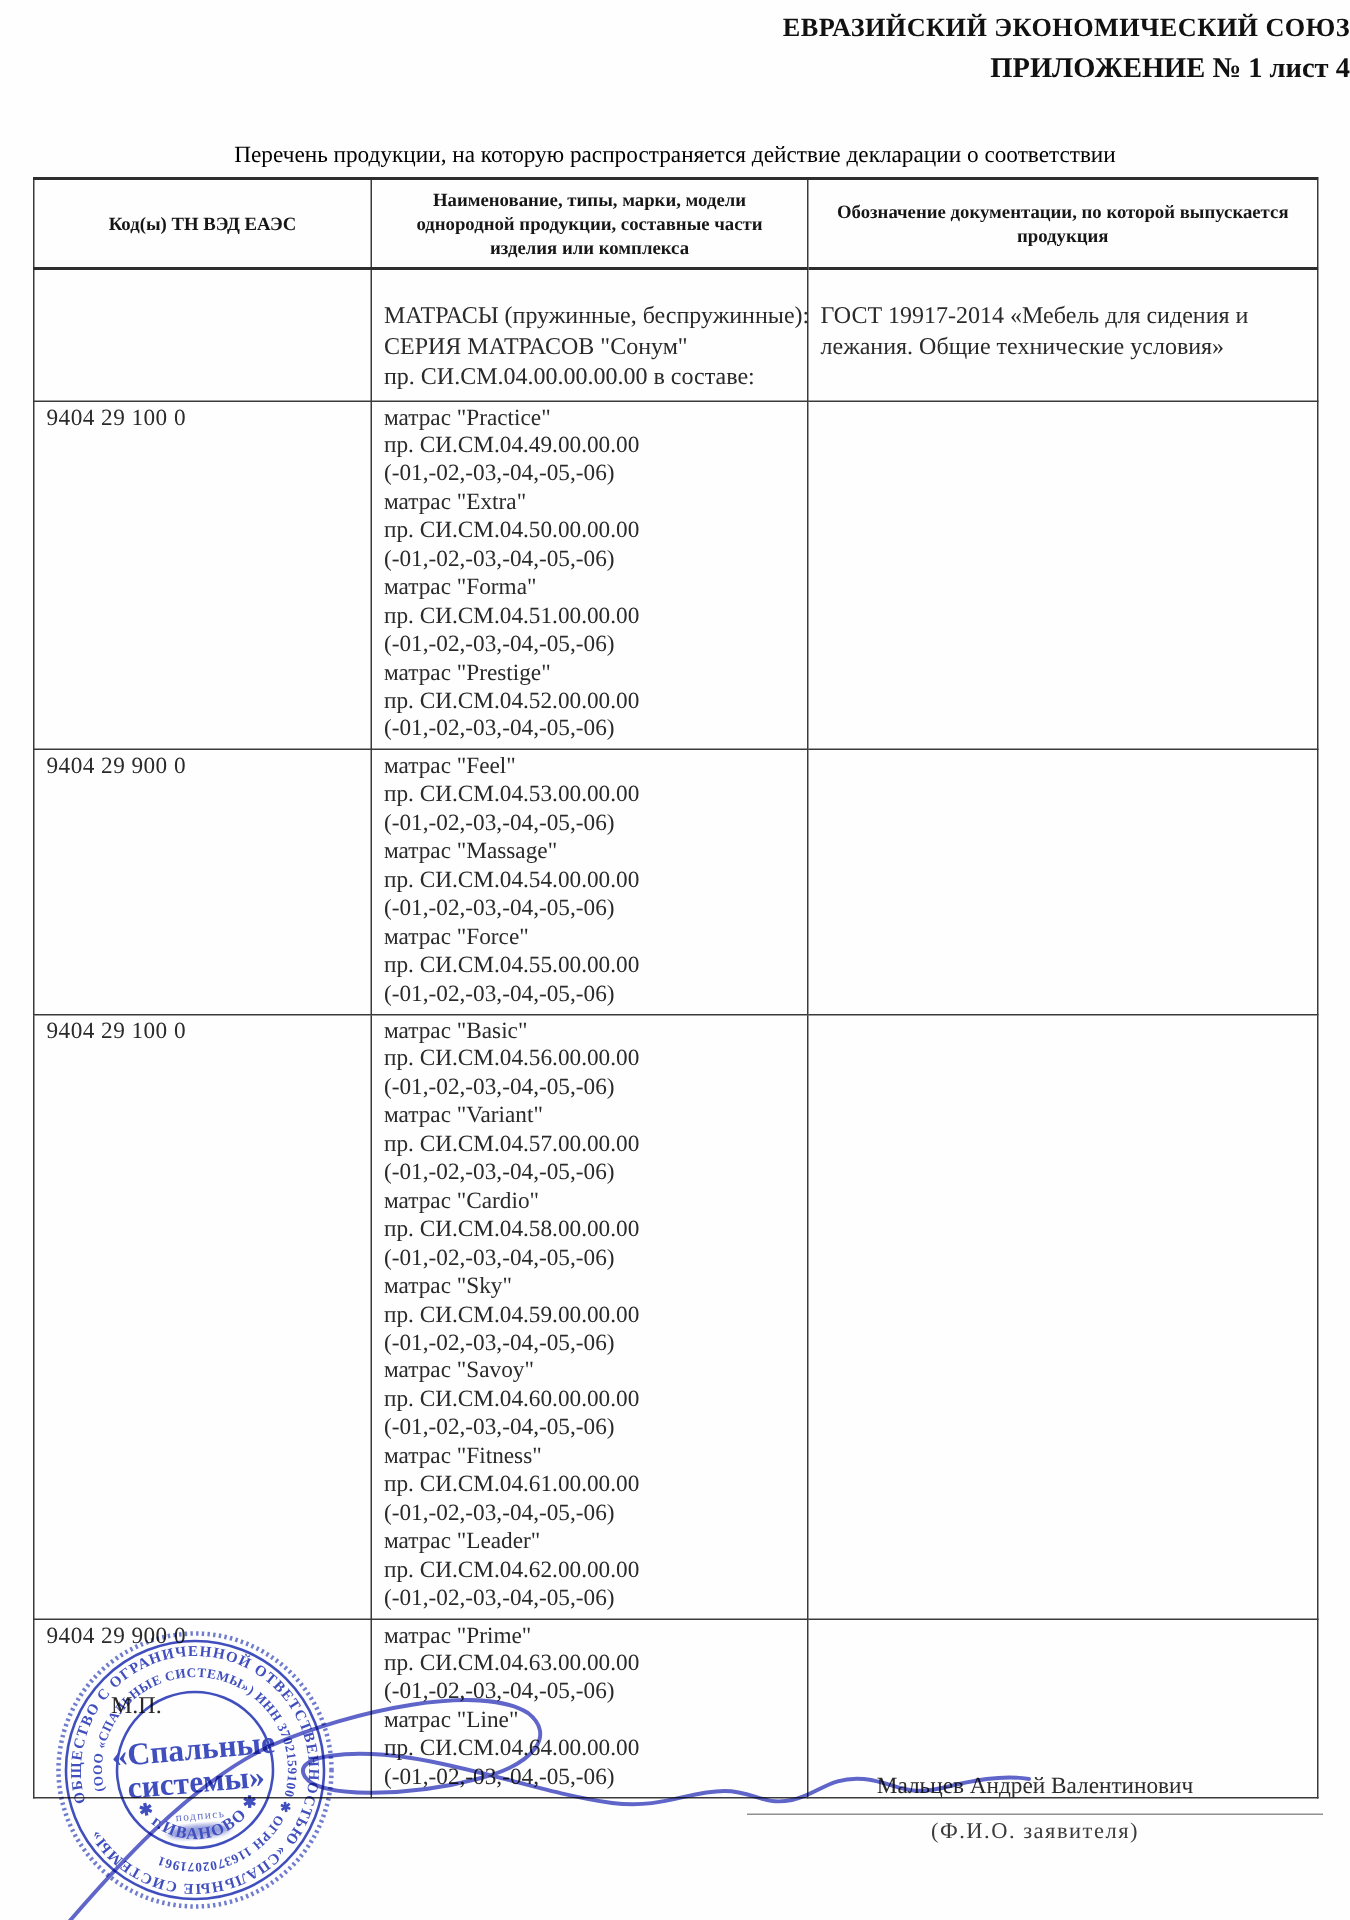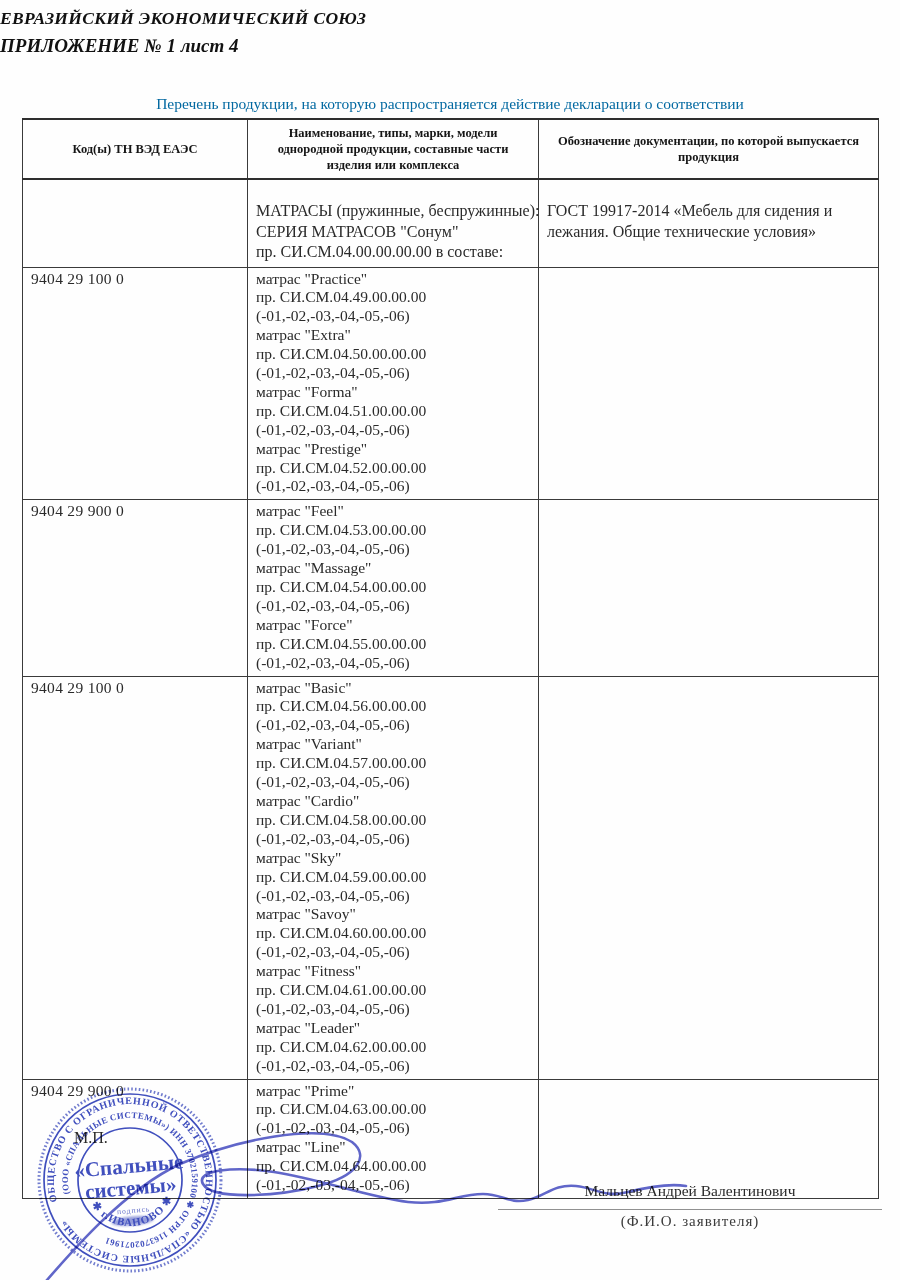--- a/index.html
+++ b/index.html
@@ -1,25 +1,25 @@
 <!DOCTYPE html>
 <html><head>
 <meta charset="utf-8">
 <style>
   html,body{margin:0;padding:0;background:#e8e8e8;}
   .page{
     position:relative;width:900px;height:1280px;background:#fefefe;
     font-family:"Liberation Serif", "DejaVu Serif", serif;color:#1e1e1e;
     overflow:hidden;margin:0 auto;
   }
-  .tline{position:absolute;left:0;width:100%;text-align:left;font-weight:bold;color:#111;font-style:italic;}
+  .tline{position:absolute;left:0;width:100%;text-align:right;font-weight:bold;color:#111;}
   .t1{top:8px;font-size:17.5px;letter-spacing:.3px;}
   .t2{top:35px;font-size:19px;}
   .t3{top:59px;font-size:17.5px;letter-spacing:.2px;}
-  .subtitle{position:absolute;top:95px;left:0;width:100%;text-align:center;font-size:15.5px;color:#0369a1;}
+  .subtitle{position:absolute;top:95px;left:0;width:100%;text-align:center;font-size:15.5px;color:#000000;}
 
   table.products{
     position:absolute;left:22px;top:118px;width:856px;
     border-collapse:collapse;table-layout:fixed;
     border-top:2px solid #2e2e2e;border-bottom:1.5px solid #2e2e2e;
   }
   table.products th{
     border:1.2px solid #3a3a3a;border-bottom:2px solid #2e2e2e;
     font-size:12.5px;font-weight:bold;line-height:16px;
     padding:5px 10px;vertical-align:middle;text-align:center;color:#161616;

